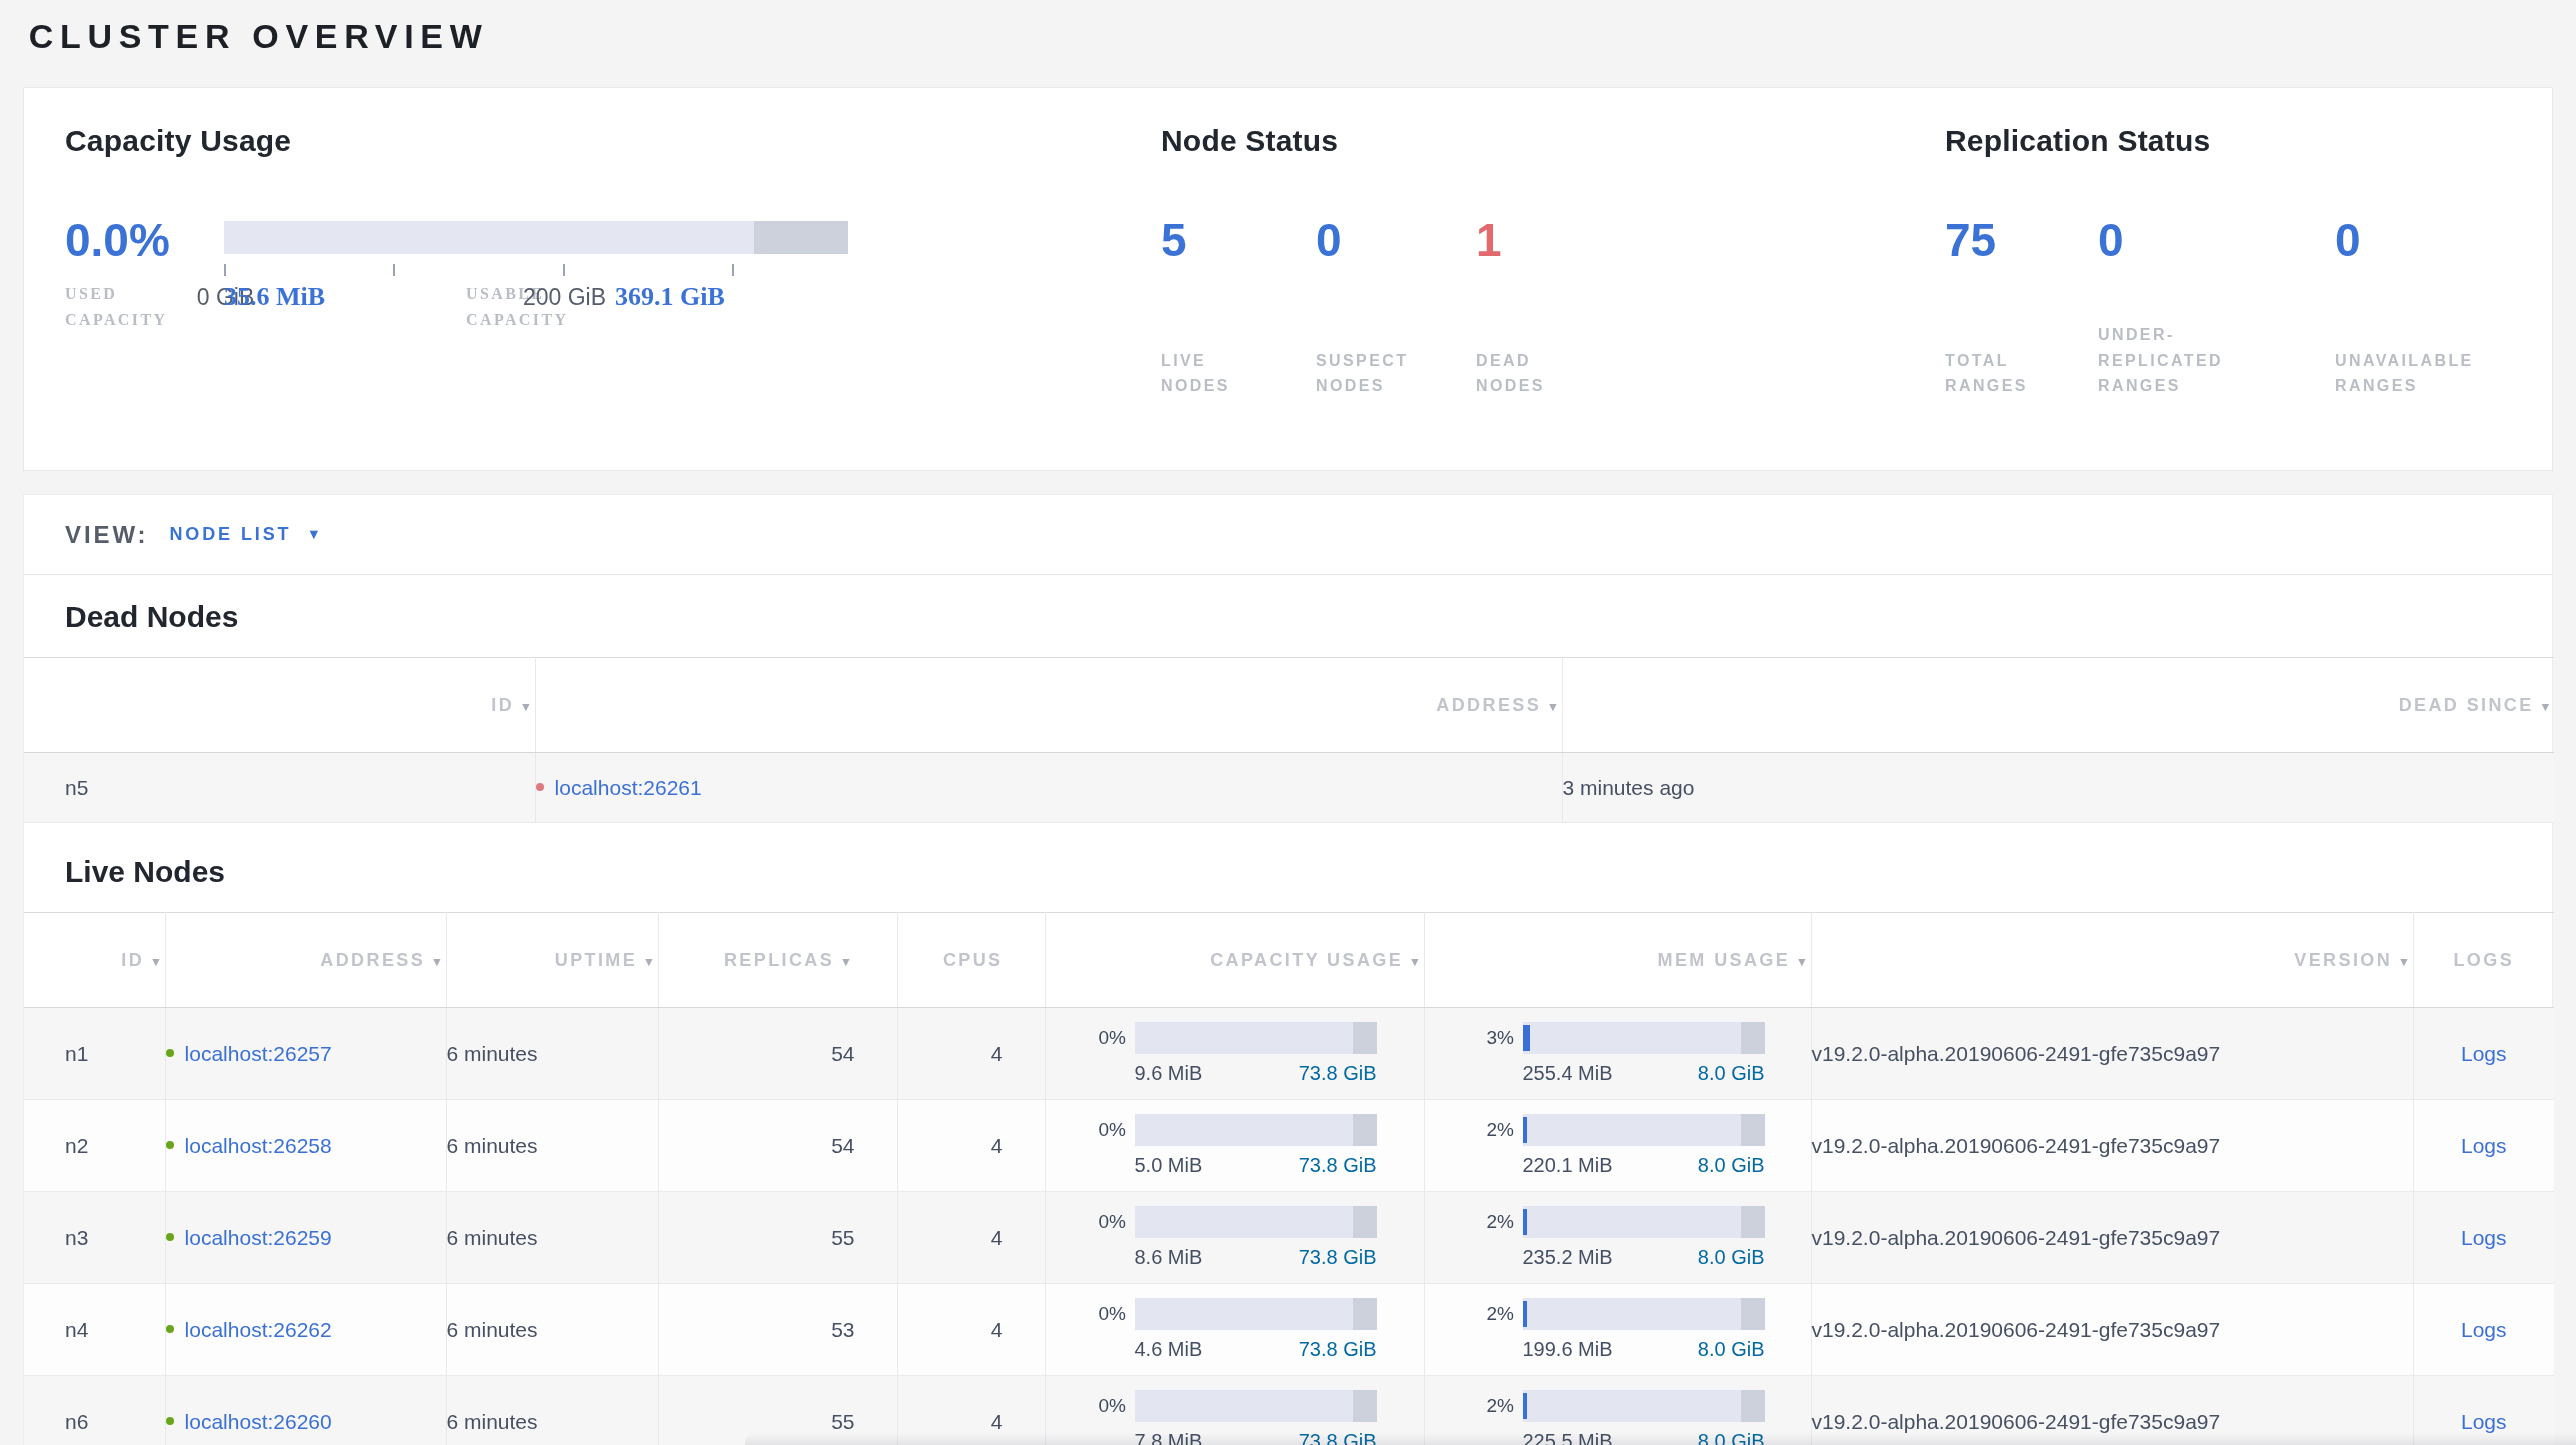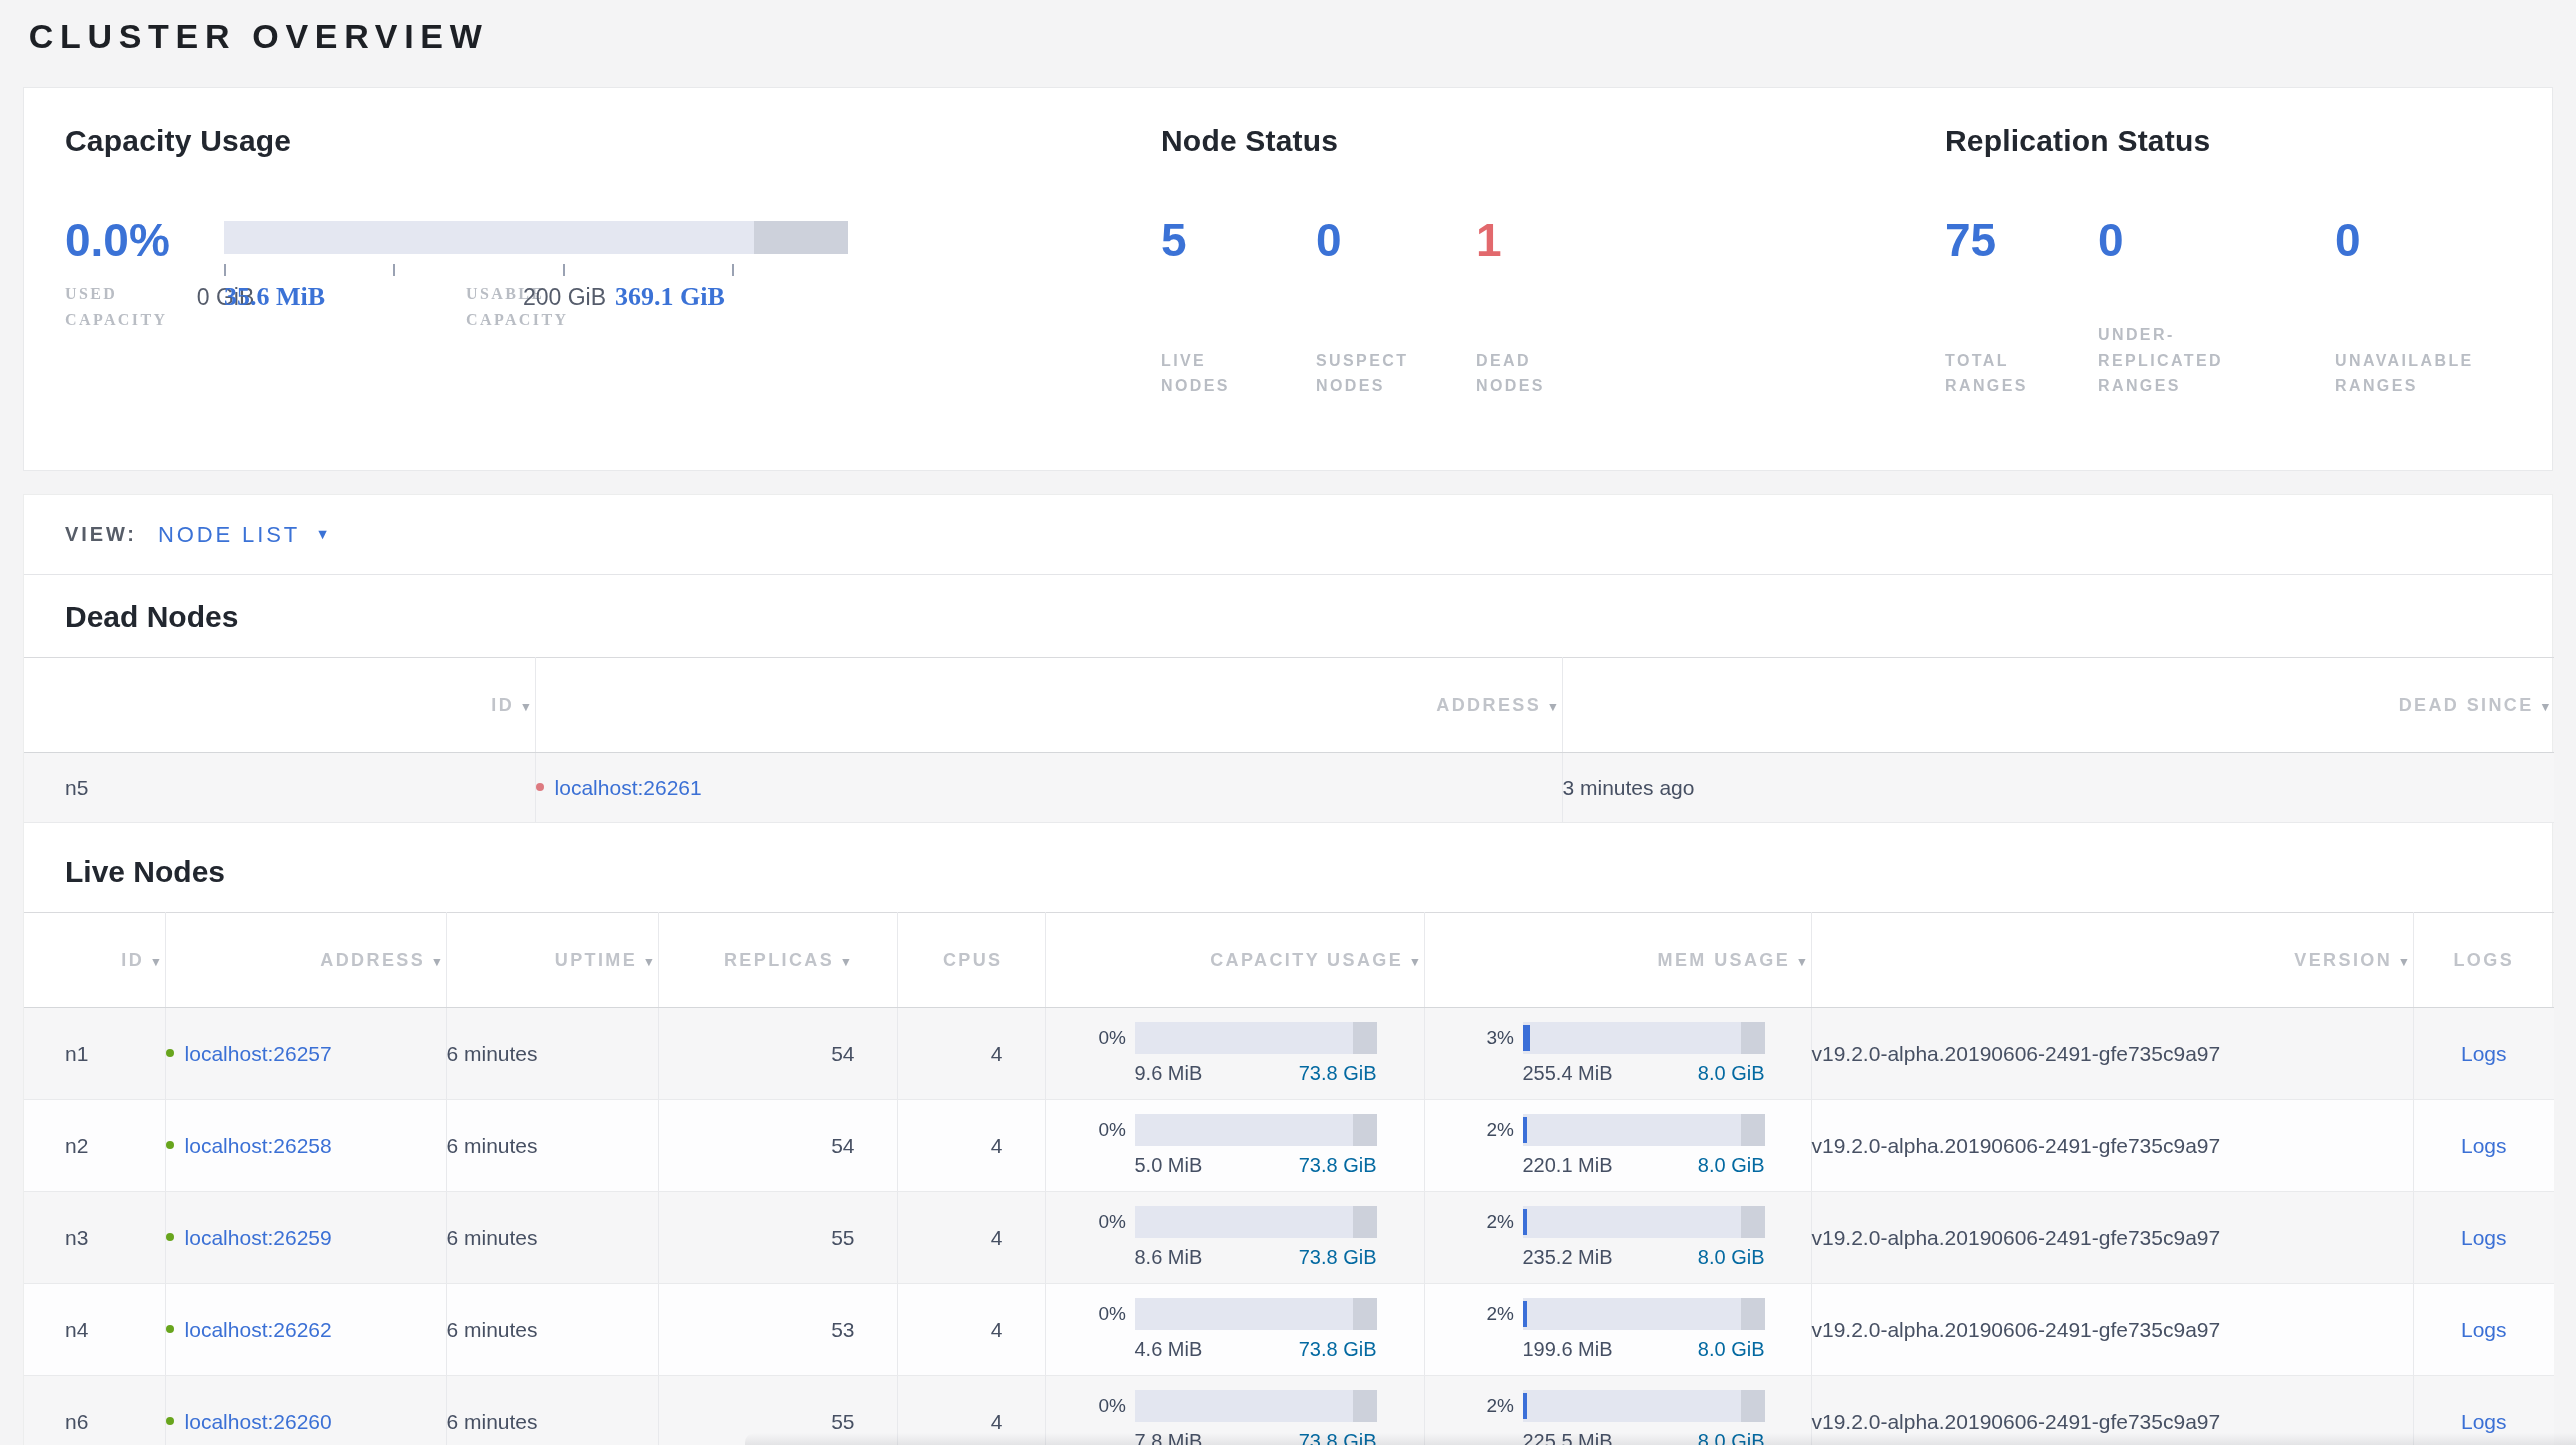--- a/index.html
+++ b/index.html
@@ -60,23 +60,23 @@
   .sec-nodes .stat + .stat { width:160px; }
   .sec-repl .stat.w1 { width:153px; }
   .sec-repl .stat.w2 { width:237px; }
 
   
   .panel { background:#ffffff; margin-top:23px; border:1px solid #eceded; border-bottom:1px solid #e2e3e5; }
   .view-bar {
     height:80px; display:flex; align-items:center; padding-left:41px;
     border-bottom:1px solid #e4e5e8;
   }
-  .view-label { font-size:20px; letter-spacing:2.9px; color:#575d68; font-weight:bold; }
+  .view-label { font-size:24px; letter-spacing:2.9px; color:#575d68; font-weight:bold; }
   .view-select { display:flex; align-items:center; margin-left:21px; cursor:pointer; }
-  .view-selected { font-size:22px; letter-spacing:2.9px; color:#3b72d6; font-weight:normal; }
+  .view-selected { font-size:18px; letter-spacing:2.9px; color:#3b72d6; font-weight:bold; }
   .view-caret { font-size:14.3px; color:#3b72d6; margin-left:15.3px; line-height:1; }
 
   .section-heading { font-size:30px; font-weight:600; color:#22272f; }
   .dead-heading { padding:25px 0 23px 41px; }
   .live-heading { padding:32px 0 23px 41px; }
 
   table { width:100%; border-collapse:collapse; table-layout:fixed; }
   thead th {
     height:95px; vertical-align:middle; text-align:right;
     border-top:1px solid #d9dadd; border-bottom:1px solid #d5d7da;

